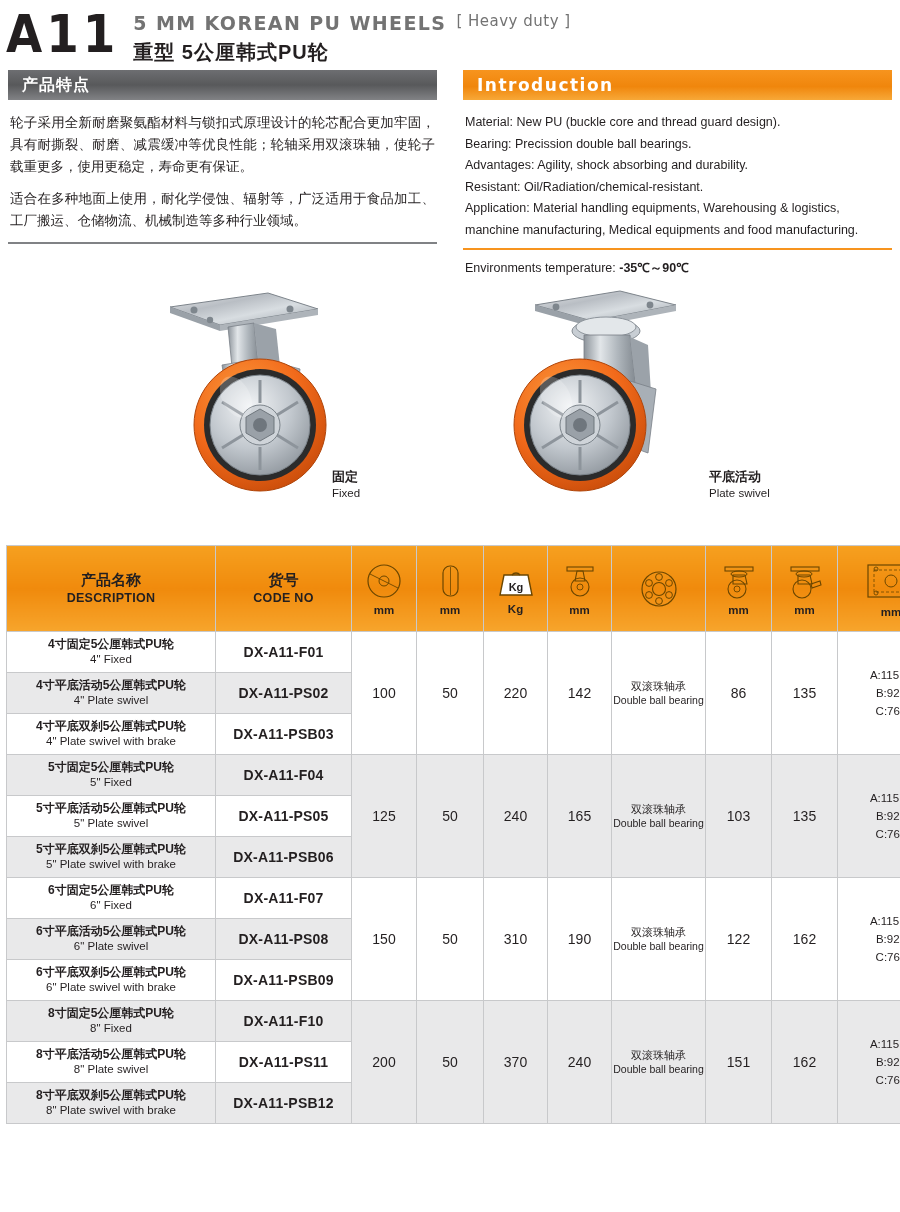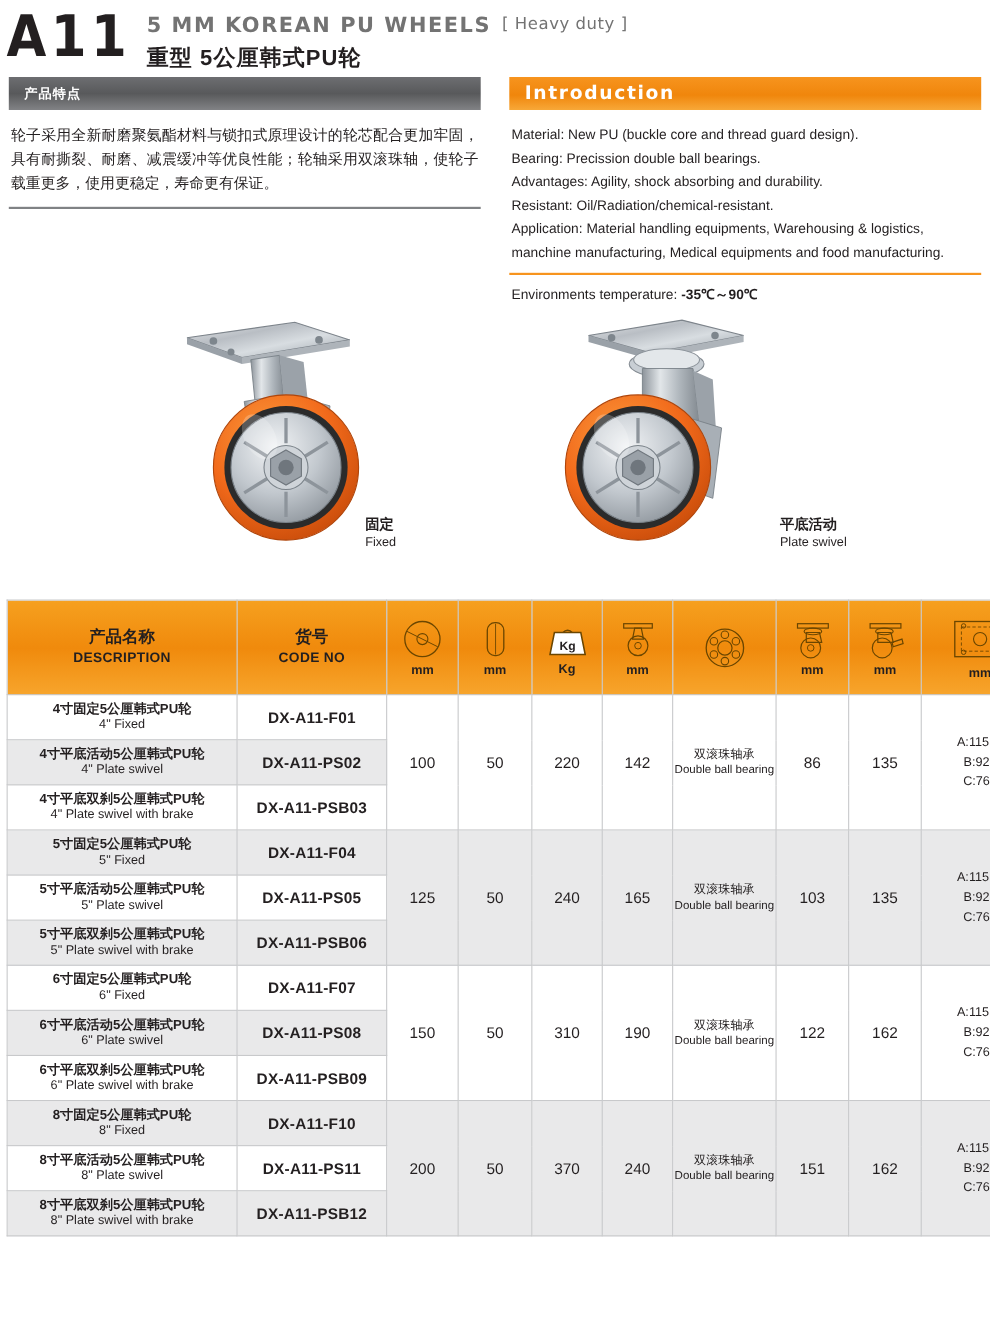--- a/index.html
+++ b/index.html
@@ -61,21 +61,21 @@
     gap: 26px;
   }
   .col { width: 434px; }
 
   .bar {
     height: 30px;
     display: flex;
     align-items: center;
     padding-left: 14px;
     color: #ffffff;
-    font-size: 12px;
+    font-size: 16px;
     font-weight: bold;
     letter-spacing: 1px;
   }
   .bar-grey {
     background: linear-gradient(to bottom, #6d6e71 0%, #58595b 50%, #818285 100%);
   }
   .bar-orange {
     background: linear-gradient(to bottom, #f7941e 0%, #f0860c 55%, #f7a838 100%);
     font-family: "DejaVu Sans", sans-serif;
     font-size: 17px;
@@ -189,20 +189,21 @@
     </div>
   </div>
 </div>
 
 <div class="cols">
 
   <div class="col">
     <div class="bar bar-grey">产品特点</div>
     <div class="body-cn">
       <p>轮子采用全新耐磨聚氨酯材料与锁扣式原理设计的轮芯配合更加牢固，具有耐撕裂、耐磨、减震缓冲等优良性能；轮轴采用双滚珠轴，使轮子载重更多，使用更稳定，寿命更有保证。</p>
+      <p>适合在多种地面上使用，耐化学侵蚀、辐射等，广泛适用于食品加工、工厂搬运、仓储物流、机械制造等多种行业领域。</p>
     </div>
     <div class="rule rule-grey"></div>
   </div>
 
   <div class="col">
     <div class="bar bar-orange">Introduction</div>
     <div class="body-en">
       <p>Material: New PU (buckle core and thread guard design).</p>
       <p>Bearing: Precission double ball bearings.</p>
       <p>Advantages: Agility, shock absorbing and durability.</p>

